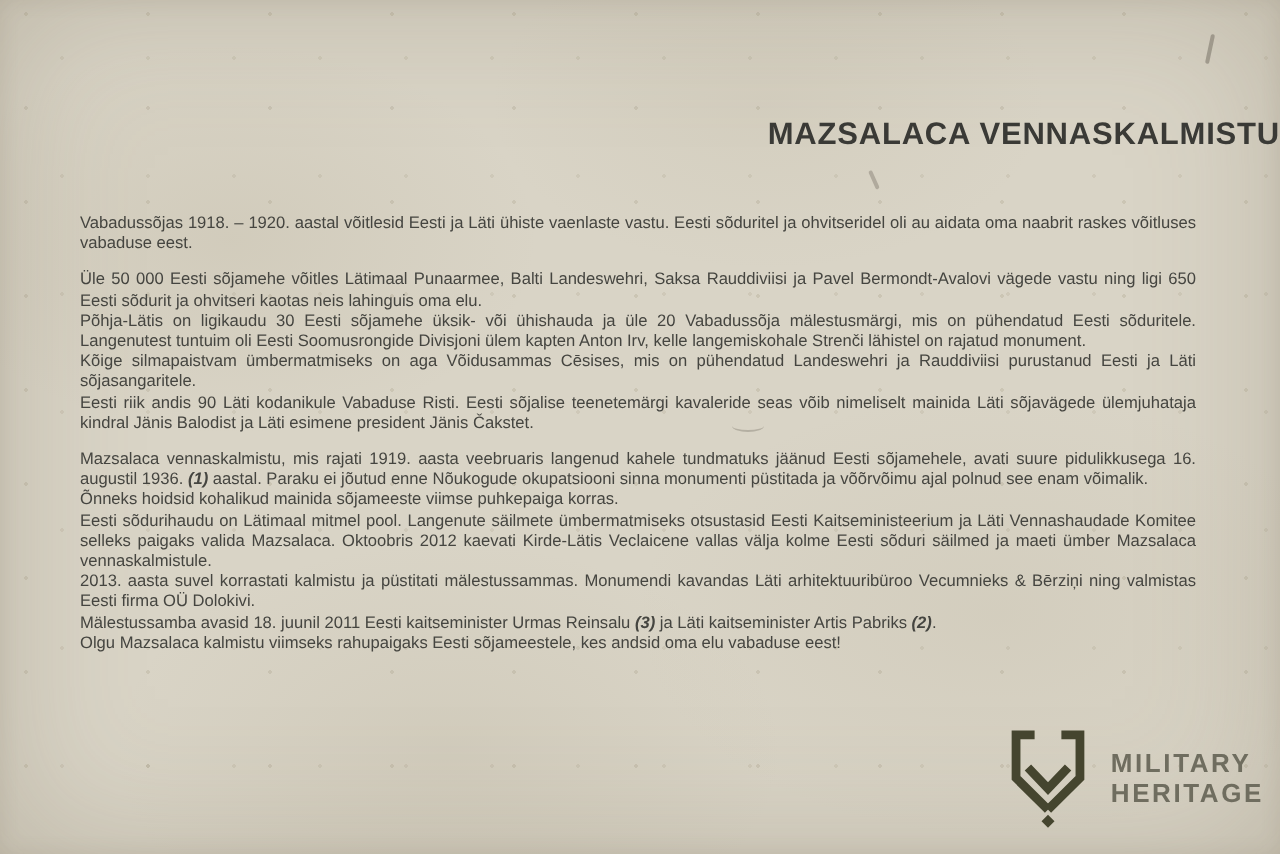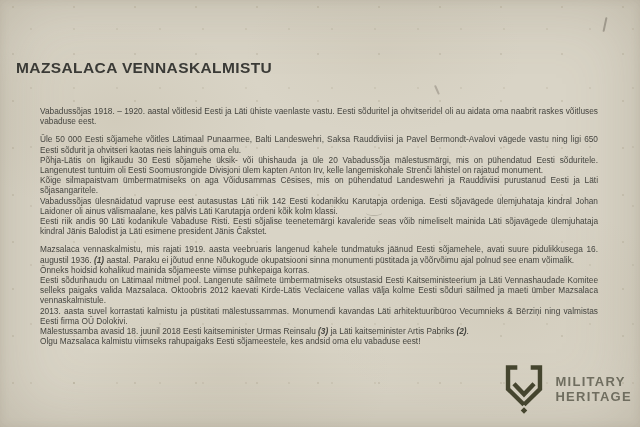--- a/index.html
+++ b/index.html
@@ -12,23 +12,23 @@
       radial-gradient(circle 1px at 13px 7px, rgba(146,136,110,.20) 99%, transparent) 0 0/61px 47px,
       radial-gradient(circle 1px at 31px 29px, rgba(146,136,110,.15) 99%, transparent) 0 0/43px 59px,
       radial-gradient(ellipse 220px 140px at 18% 28%, rgba(163,152,124,.14), transparent 70%),
       radial-gradient(ellipse 260px 160px at 78% 72%, rgba(163,152,124,.11), transparent 70%),
       radial-gradient(ellipse 200px 120px at 60% 12%, rgba(170,160,132,.10), transparent 70%),
       radial-gradient(ellipse 240px 150px at 35% 88%, rgba(158,148,120,.12), transparent 70%),
       #d9d4c6;
     box-shadow: inset 0 0 70px rgba(118,108,86,.28), inset 0 0 10px rgba(118,108,86,.14);
   }
   .title {
-    position:absolute; left:16px; right:0; top:59px;
+    position:absolute; left:4px; right:0; top:59px;
     margin:0;
-    text-align:left;
+    text-align:right;
     font-size:15.5px; font-weight:700;
     letter-spacing:.4px;
     color:#3a3a36;
   }
   .text-col {
     position:absolute; left:40px; width:558px; top:106px;
     font-size:8.3px; line-height:10.2px;
     text-align:justify;
     color:#454540;
   }
@@ -65,30 +65,29 @@
   <div class="text-col">
 
     <section class="block">
       <p>Vabadussõjas 1918. – 1920. aastal võitlesid Eesti ja Läti ühiste vaenlaste vastu. Eesti sõduritel ja ohvitseridel oli au aidata oma naabrit raskes võitluses vabaduse eest.</p>
     </section>
 
     <section class="block">
       <p>Üle 50 000 Eesti sõjamehe võitles Lätimaal Punaarmee, Balti Landeswehri, Saksa Rauddiviisi ja Pavel Bermondt-Avalovi vägede vastu ning ligi 650 Eesti sõdurit ja ohvitseri kaotas neis lahinguis oma elu.</p>
       <p>Põhja-Lätis on ligikaudu 30 Eesti sõjamehe üksik- või ühishauda ja üle 20 Vabadussõja mälestusmärgi, mis on pühendatud Eesti sõduritele. Langenutest tuntuim oli Eesti Soomusrongide Divisjoni ülem kapten Anton Irv, kelle langemiskohale Strenči lähistel on rajatud monument.</p>
       <p>Kõige silmapaistvam ümbermatmiseks on aga Võidusammas Cēsises, mis on pühendatud Landeswehri ja Rauddiviisi purustanud Eesti ja Läti sõjasangaritele.</p>
-      <p>Vabadussõjas ülesnäidatud vapruse eest autasustas Läti riik 142 Eesti kodanikku Karutapja ordeniga. Eesti sõjavägede ülemjuhataja kindral Johan Laidoner oli ainus välismaalane, kes pälvis Läti Karutapja ordeni kõik kolm klassi.</p>
       <p>Eesti riik andis 90 Läti kodanikule Vabaduse Risti. Eesti sõjalise teenetemärgi kavaleride seas võib nimeliselt mainida Läti sõjavägede ülemjuhataja kindral Jänis Balodist ja Läti esimene president Jänis Čakstet.</p>
     </section>
 
     <section class="block">
       <p><span>Mazsalaca vennaskalmistu, mis rajati 1919. aasta veebruaris langenud kahele tundmatuks jäänud Eesti sõjamehele, avati suure pidulikkusega 16. augustil 1936. </span><span class="ref">(1)</span><span> aastal. Paraku ei jõutud enne Nõukogude okupatsiooni sinna monumenti püstitada ja võõrvõimu ajal polnud see enam võimalik.</span></p>
       <p>Õnneks hoidsid kohalikud mainida sõjameeste viimse puhkepaiga korras.</p>
       <p>Eesti sõdurihaudu on Lätimaal mitmel pool. Langenute säilmete ümbermatmiseks otsustasid Eesti Kaitseministeerium ja Läti Vennashaudade Komitee selleks paigaks valida Mazsalaca. Oktoobris 2012 kaevati Kirde-Lätis Veclaicene vallas välja kolme Eesti sõduri säilmed ja maeti ümber Mazsalaca vennaskalmistule.</p>
       <p>2013. aasta suvel korrastati kalmistu ja püstitati mälestussammas. Monumendi kavandas Läti arhitektuuribüroo Vecumnieks &amp; Bērziņi ning valmistas Eesti firma OÜ Dolokivi.</p>
-      <p><span>Mälestussamba avasid 18. juunil 2018 Eesti kaitseminister Urmas Reinsalu </span><span class="ref">(3)</span><span> ja Läti kaitseminister Artis Pabriks </span><span class="ref">(2)</span><span>.</span></p>
+      <p><span>Mälestussamba avasid 18. juunil 2011 Eesti kaitseminister Urmas Reinsalu </span><span class="ref">(3)</span><span> ja Läti kaitseminister Artis Pabriks </span><span class="ref">(2)</span><span>.</span></p>
       <p>Olgu Mazsalaca kalmistu viimseks rahupaigaks Eesti sõjameestele, kes andsid oma elu vabaduse eest!</p>
     </section>
 
   </div>
 
   <div class="logo">
     <svg viewBox="0 0 46 54" width="44" height="52" aria-hidden="true">
       <g fill="none" stroke="#45452f" stroke-width="4.6" stroke-linecap="butt" stroke-linejoin="miter">
         <path d="M16 4.5 H6.3 V27 L23 43.5"></path>
         <path d="M30 4.5 H39.7 V27 L23 43.5"></path>

